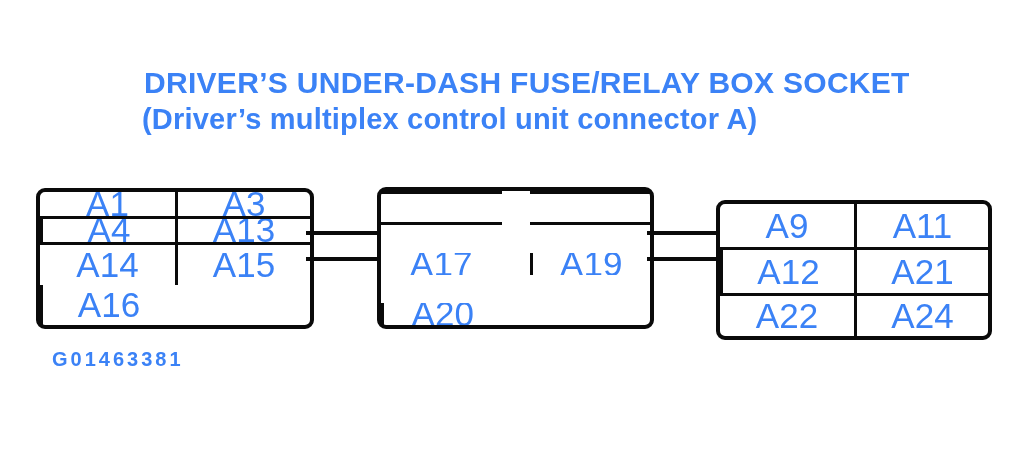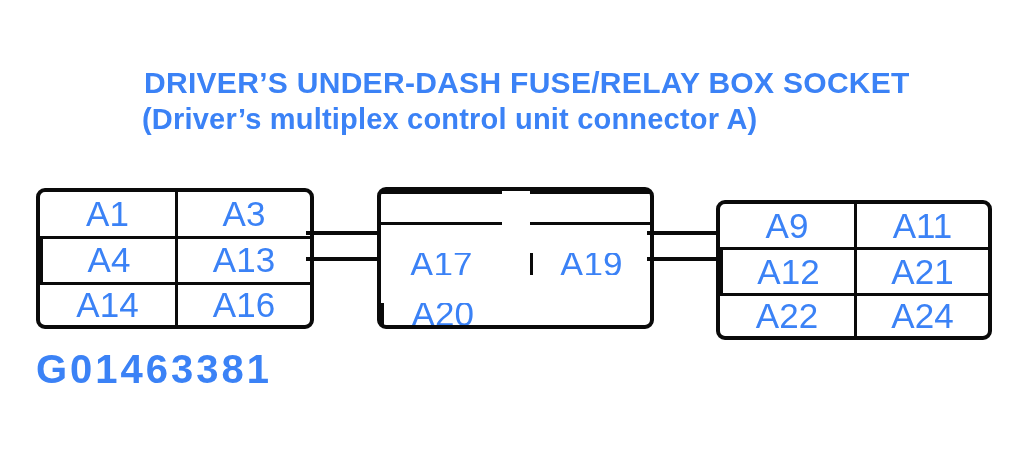--- a/index.html
+++ b/index.html
@@ -61,43 +61,44 @@
     position: absolute;
     height: 4px;
     background: #0a0a0a;
   }
   .link-1-upper { left: 306px; top: 231px; width: 78px; }
   .link-1-lower { left: 306px; top: 257px; width: 78px; }
   .link-2-upper { left: 647px; top: 231px; width: 77px; }
   .link-2-lower { left: 647px; top: 257px; width: 77px; }
   .figure-code {
     position: absolute;
-    left: 36px;
+    left: 52px;
     top: 349px;
-    font-size: 40px;
+    font-size: 20px;
     font-weight: 700;
     letter-spacing: 3px;
     white-space: nowrap;
     line-height: 1.0;
   }
 </style>
 </head>
 <body>
 
 <div class="canvas">
 
   <div class="title">DRIVER’S UNDER-DASH FUSE/RELAY BOX SOCKET</div>
   <div class="subtitle">(Driver’s multiplex control unit connector A)</div>
 
   <div class="block block-1">
     <div class="cell">A1</div>
     <div class="cell">A3</div>
     <div class="cell">A4</div>
     <div class="cell">A13</div>
     <div class="cell">A14</div>
+    <div class="cell">A15</div>
     <div class="cell">A16</div>
   </div>
 
   <div class="link link-1-upper"></div>
   <div class="link link-1-lower"></div>
 
   <div class="block block-2">
     <div class="cell">A5</div>
     <div class="cell">A6</div>
     <div class="cell">A7</div>

